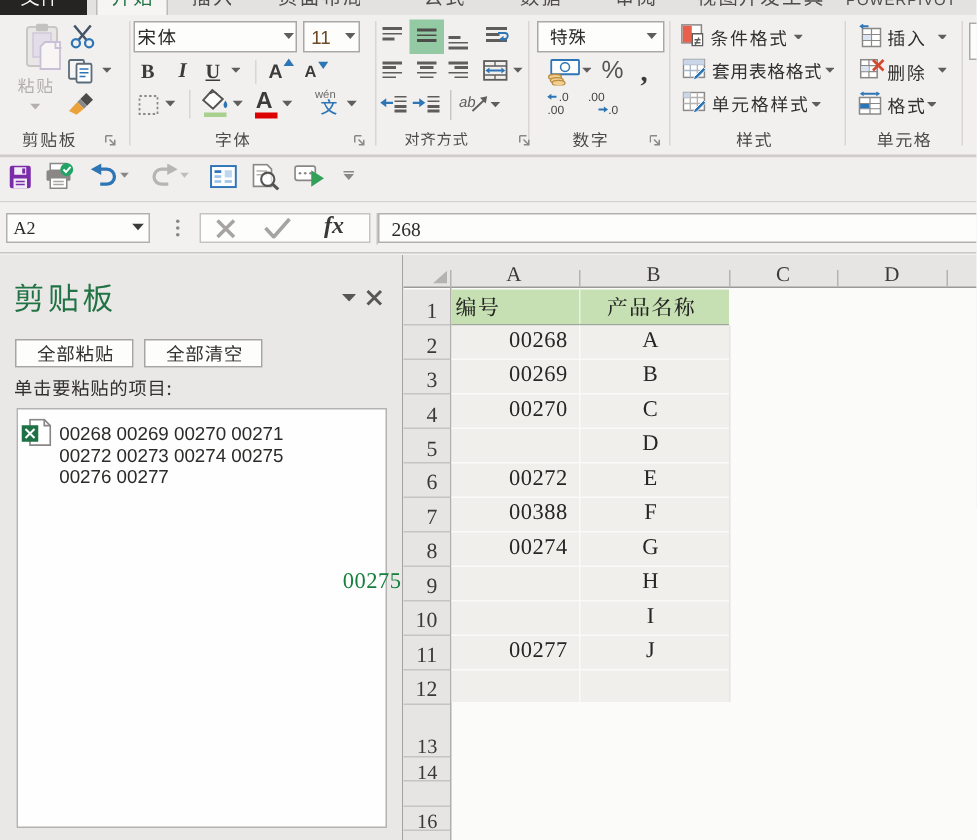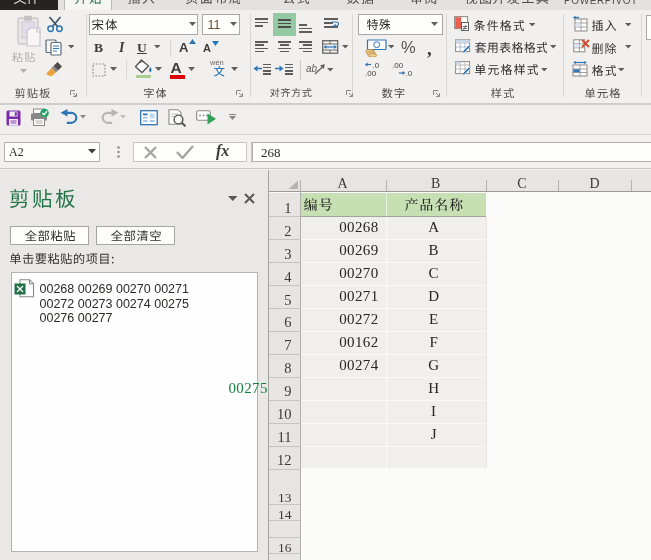--- a/index.html
+++ b/index.html
@@ -578,24 +578,24 @@
 <div style="position:absolute;left:300.5px;top:399.7px;width:185.3px;height:1px;background:#fafaf8;"></div>
 <div style="position:absolute;left:300.5px;top:422.6px;width:185.3px;height:1px;background:#fafaf8;"></div>
 <div style="position:absolute;left:300.5px;top:445.6px;width:185.3px;height:1px;background:#fafaf8;"></div>
 <div style="position:absolute;left:485.8px;top:216.8px;width:1px;height:251.7px;background:#e6e4e1;"></div>
 <div style="position:absolute;left:228.5px;top:220.075px;width:150px;text-align:right;font-family:'Liberation Serif',sans-serif;font-size:15px;color:#262624;font-weight:400;line-height:1;white-space:nowrap;letter-spacing:0.35px;">00268</div>
 <div style="position:absolute;left:373.6px;top:220.075px;width:120px;text-align:center;font-family:'Liberation Serif',sans-serif;font-size:15px;color:#262624;font-weight:400;line-height:1;white-space:nowrap;">A</div>
 <div style="position:absolute;left:228.5px;top:243.025px;width:150px;text-align:right;font-family:'Liberation Serif',sans-serif;font-size:15px;color:#262624;font-weight:400;line-height:1;white-space:nowrap;letter-spacing:0.35px;">00269</div>
 <div style="position:absolute;left:373.6px;top:243.025px;width:120px;text-align:center;font-family:'Liberation Serif',sans-serif;font-size:15px;color:#262624;font-weight:400;line-height:1;white-space:nowrap;">B</div>
 <div style="position:absolute;left:228.5px;top:265.95px;width:150px;text-align:right;font-family:'Liberation Serif',sans-serif;font-size:15px;color:#262624;font-weight:400;line-height:1;white-space:nowrap;letter-spacing:0.35px;">00270</div>
 <div style="position:absolute;left:373.6px;top:265.95px;width:120px;text-align:center;font-family:'Liberation Serif',sans-serif;font-size:15px;color:#262624;font-weight:400;line-height:1;white-space:nowrap;">C</div>
-<div style="position:absolute;left:228.5px;top:288.9px;width:150px;text-align:right;font-family:'Liberation Serif',sans-serif;font-size:15px;color:#262624;font-weight:400;line-height:1;white-space:nowrap;letter-spacing:0.35px;">00271</div>
 <div style="position:absolute;left:373.6px;top:288.9px;width:120px;text-align:center;font-family:'Liberation Serif',sans-serif;font-size:15px;color:#262624;font-weight:400;line-height:1;white-space:nowrap;">D</div>
 <div style="position:absolute;left:228.5px;top:311.85px;width:150px;text-align:right;font-family:'Liberation Serif',sans-serif;font-size:15px;color:#262624;font-weight:400;line-height:1;white-space:nowrap;letter-spacing:0.35px;">00272</div>
 <div style="position:absolute;left:373.6px;top:311.85px;width:120px;text-align:center;font-family:'Liberation Serif',sans-serif;font-size:15px;color:#262624;font-weight:400;line-height:1;white-space:nowrap;">E</div>
-<div style="position:absolute;left:228.5px;top:334.8px;width:150px;text-align:right;font-family:'Liberation Serif',sans-serif;font-size:15px;color:#262624;font-weight:400;line-height:1;white-space:nowrap;letter-spacing:0.35px;">00162</div>
+<div style="position:absolute;left:228.5px;top:334.8px;width:150px;text-align:right;font-family:'Liberation Serif',sans-serif;font-size:15px;color:#262624;font-weight:400;line-height:1;white-space:nowrap;letter-spacing:0.35px;">00388</div>
 <div style="position:absolute;left:373.6px;top:334.8px;width:120px;text-align:center;font-family:'Liberation Serif',sans-serif;font-size:15px;color:#262624;font-weight:400;line-height:1;white-space:nowrap;">F</div>
 <div style="position:absolute;left:228.5px;top:357.75px;width:150px;text-align:right;font-family:'Liberation Serif',sans-serif;font-size:15px;color:#262624;font-weight:400;line-height:1;white-space:nowrap;letter-spacing:0.35px;">00274</div>
 <div style="position:absolute;left:373.6px;top:357.75px;width:120px;text-align:center;font-family:'Liberation Serif',sans-serif;font-size:15px;color:#262624;font-weight:400;line-height:1;white-space:nowrap;">G</div>
 <div style="position:absolute;left:228.5px;top:380.7px;width:150px;text-align:left;font-family:'Liberation Serif',sans-serif;font-size:15px;color:#15803d;font-weight:400;line-height:1;white-space:nowrap;letter-spacing:0.35px;">00275</div>
 <div style="position:absolute;left:373.6px;top:380.7px;width:120px;text-align:center;font-family:'Liberation Serif',sans-serif;font-size:15px;color:#262624;font-weight:400;line-height:1;white-space:nowrap;">H</div>
 <div style="position:absolute;left:373.6px;top:403.65px;width:120px;text-align:center;font-family:'Liberation Serif',sans-serif;font-size:15px;color:#262624;font-weight:400;line-height:1;white-space:nowrap;">I</div>
+<div style="position:absolute;left:228.5px;top:426.6px;width:150px;text-align:right;font-family:'Liberation Serif',sans-serif;font-size:15px;color:#262624;font-weight:400;line-height:1;white-space:nowrap;letter-spacing:0.35px;">00277</div>
 <div style="position:absolute;left:373.6px;top:426.6px;width:120px;text-align:center;font-family:'Liberation Serif',sans-serif;font-size:15px;color:#262624;font-weight:400;line-height:1;white-space:nowrap;">J</div>
 </div>
 </body></html>

